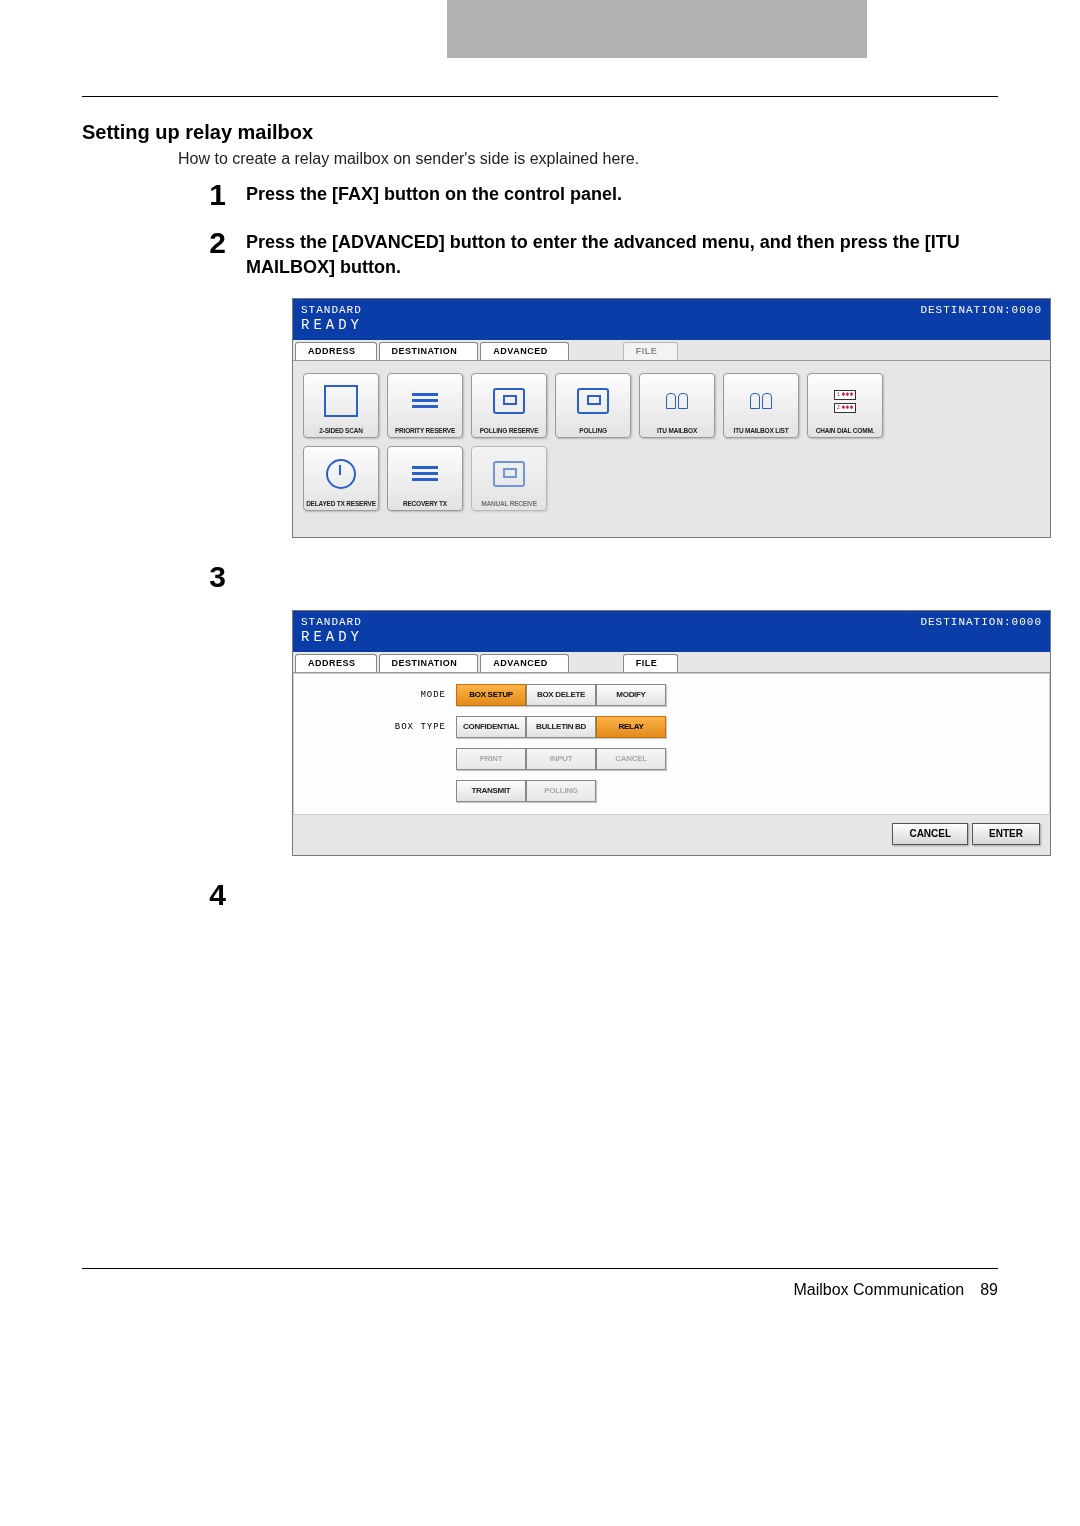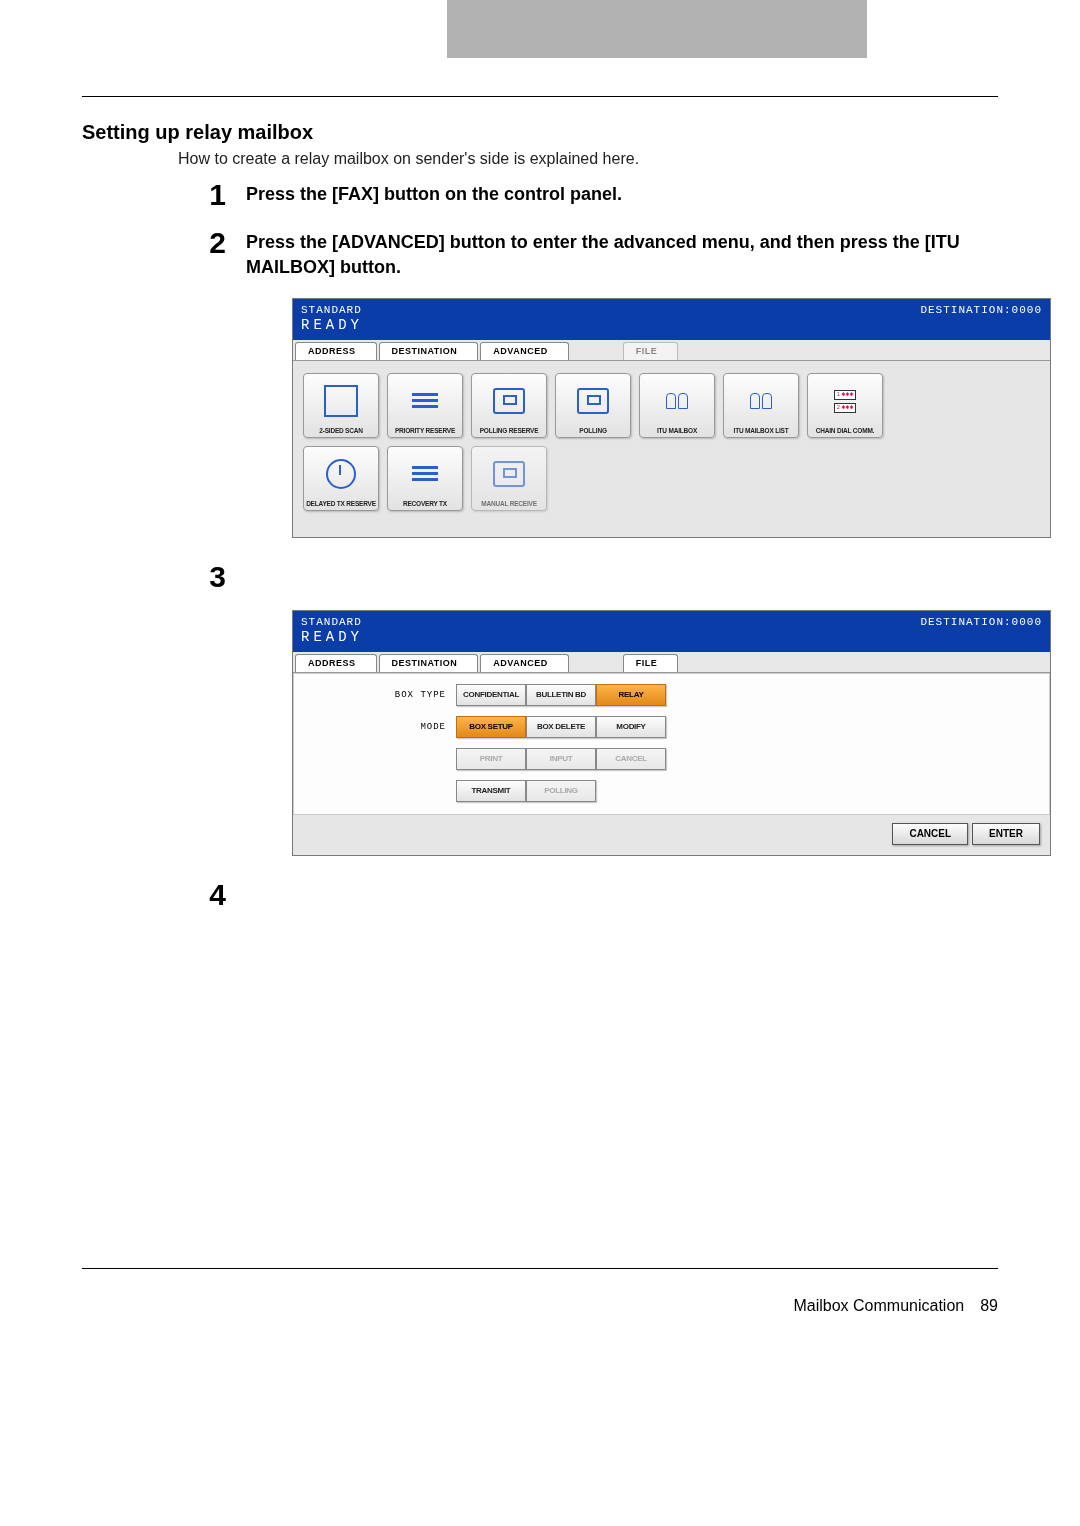--- a/index.html
+++ b/index.html
@@ -241,21 +241,21 @@
     font-weight: bold;
     padding: 5px 16px;
   }
 
   .page-footer {
     display:flex;
     justify-content:flex-end;
     align-items:flex-end;
     gap:16px;
     font-size:16px;
-    margin-top: 28px;
+    margin-top: 12px;
   }
   .spacer-fill { height: 340px; }
 </style>
 </head>
 <body>
 
 <div class="page">
   <div class="top-gray-block"></div>
 
   <div class="content">
@@ -391,36 +391,36 @@
         </div>
         <div class="ss-tabs">
           <div class="ss-tab">ADDRESS</div>
           <div class="ss-tab">DESTINATION</div>
           <div class="ss-tab">ADVANCED</div>
           <div style="width:50px"></div>
           <div class="ss-tab">FILE</div>
         </div>
         <div style="background:#e6e6e6;">
           <div class="ss2-body-main">
+            <div class="ss2-row">
+              <div class="ss2-label">MODE</div>
+              <div class="ss2-btn-group">
+                <div class="ss2-btn selected-orange">BOX SETUP</div>
+                <div class="ss2-btn">BOX DELETE</div>
+                <div class="ss2-btn">MODIFY</div>
+              </div>
+            </div>
             <div class="ss2-row">
               <div class="ss2-label">BOX TYPE</div>
               <div class="ss2-btn-group">
                 <div class="ss2-btn">CONFIDENTIAL</div>
                 <div class="ss2-btn">BULLETIN BD</div>
                 <div class="ss2-btn selected-orange">RELAY</div>
               </div>
             </div>
-            <div class="ss2-row">
-              <div class="ss2-label">MODE</div>
-              <div class="ss2-btn-group">
-                <div class="ss2-btn selected-orange">BOX SETUP</div>
-                <div class="ss2-btn">BOX DELETE</div>
-                <div class="ss2-btn">MODIFY</div>
-              </div>
-            </div>
             <div class="ss2-row" style="justify-content:flex-start;margin-left:150px;">
               <div class="ss2-btn-group">
                 <div class="ss2-btn dim">PRINT</div>
                 <div class="ss2-btn dim">INPUT</div>
                 <div class="ss2-btn dim">CANCEL</div>
               </div>
             </div>
             <div class="ss2-row" style="justify-content:flex-start;margin-left:150px;margin-bottom:0;">
               <div class="ss2-btn-group">
                 <div class="ss2-btn">TRANSMIT</div>

